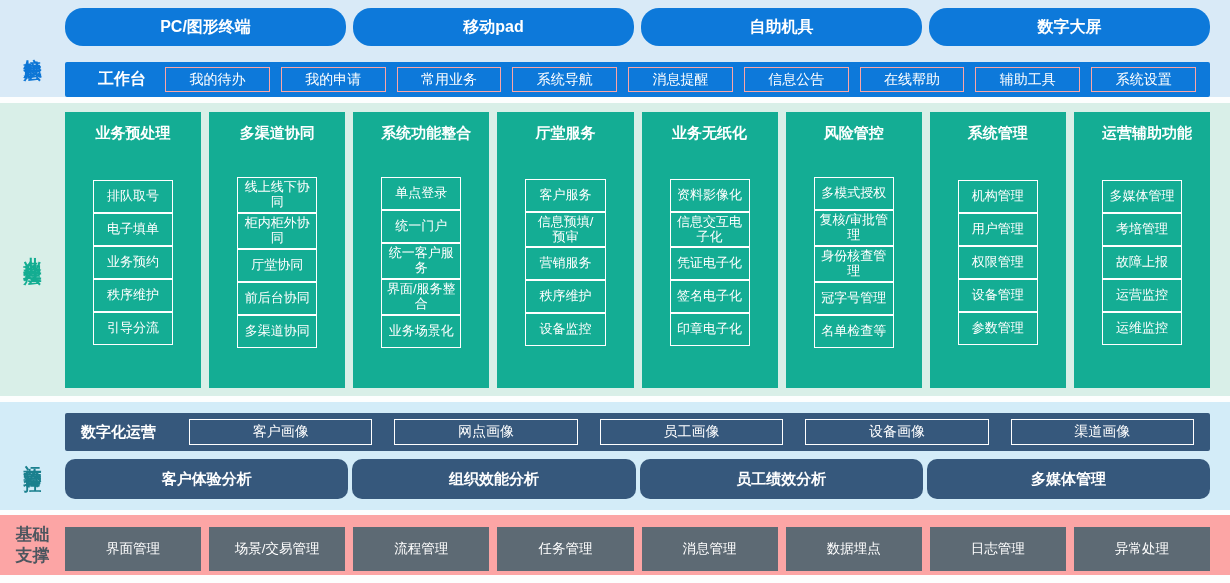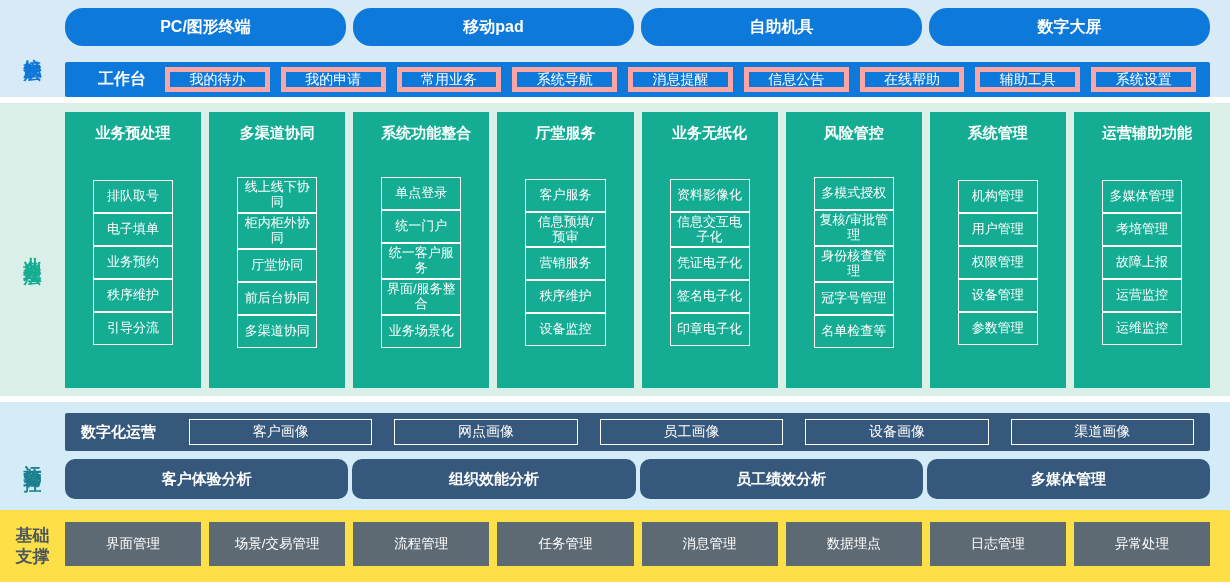--- a/index.html
+++ b/index.html
@@ -14,21 +14,21 @@
 
   
   .band1 { height:97px; background:#d9eaf7; }
   .band1 .band-label { color:#0d76d6; }
   .terminal-row { display:flex; gap:7px; margin-top:8px; height:38px; }
   .terminal { flex:1; background:#0d79da; color:#fff; font-weight:bold; font-size:16px;
               display:flex; align-items:center; justify-content:center; border-radius:18px; }
   .workbench { display:flex; align-items:center; margin-top:16px; height:35px; background:#0d79da; padding:0 14px; border-radius:2px; }
   .wb-label { color:#fff; font-weight:bold; font-size:16px; width:86px; text-align:center; flex:none; }
   .wb-items { flex:1; display:flex; gap:11px; }
-  .wb-item { flex:1; height:25px; border:5px solid #fca5a5; color:#fff; font-size:14px;
+  .wb-item { flex:1; height:25px; border:1px solid #fca5a5; color:#fff; font-size:14px;
              display:flex; align-items:center; justify-content:center; }
 
   
   .band2 { height:293px; background:#d9efe8; margin-top:6px; }
   .band2 .band-label { color:#14ad92; }
   .columns { display:flex; gap:8px; margin-top:9px; height:276px; }
   .column { flex:1; background:#14ad94; display:flex; flex-direction:column; padding:7px 28px 13px; min-width:0; }
   .col-title { color:#fff; font-weight:bold; font-size:15px; text-align:center; height:31px; line-height:28px; flex:none; white-space:nowrap; }
   .col-items { flex:1; display:flex; flex-direction:column; justify-content:center; }
   .col-box { min-height:33px; border:1px solid #fff; color:#fff; font-size:13px;
@@ -41,21 +41,21 @@
   .digital-bar { display:flex; align-items:center; height:38px; margin-top:11px; background:#36587c; padding:0 16px; border-radius:2px; }
   .digital-label { color:#fff; font-weight:bold; font-size:15px; width:108px; flex:none; }
   .digital-items { flex:1; display:flex; gap:22px; }
   .digital-item { flex:1; height:26px; border:1px solid #fff; color:#fff; font-size:14px;
                   display:flex; align-items:center; justify-content:center; }
   .analysis-row { display:flex; gap:4px; margin-top:8px; height:40px; }
   .analysis-btn { flex:1; background:#36587c; border-radius:10px; color:#fff; font-weight:bold; font-size:15px;
                   display:flex; align-items:center; justify-content:center; }
 
   
-  .band4 { height:72px; background:#fde047; }
+  .band4 { height:60px; background:#fca5a5; margin-top:5px; }
   .band4 .band-label { color:#4c565f; font-size:17px; text-align:center; white-space:pre-line; line-height:1.25; }
   .foundation-items { display:flex; gap:8px; margin-top:12px; height:44px; }
   .f-item { flex:1; background:#5d6a74; color:#fff; font-size:13.5px;
             display:flex; align-items:center; justify-content:center; }
 </style>
 </head>
 <body>
 
 <div class="page">
 

